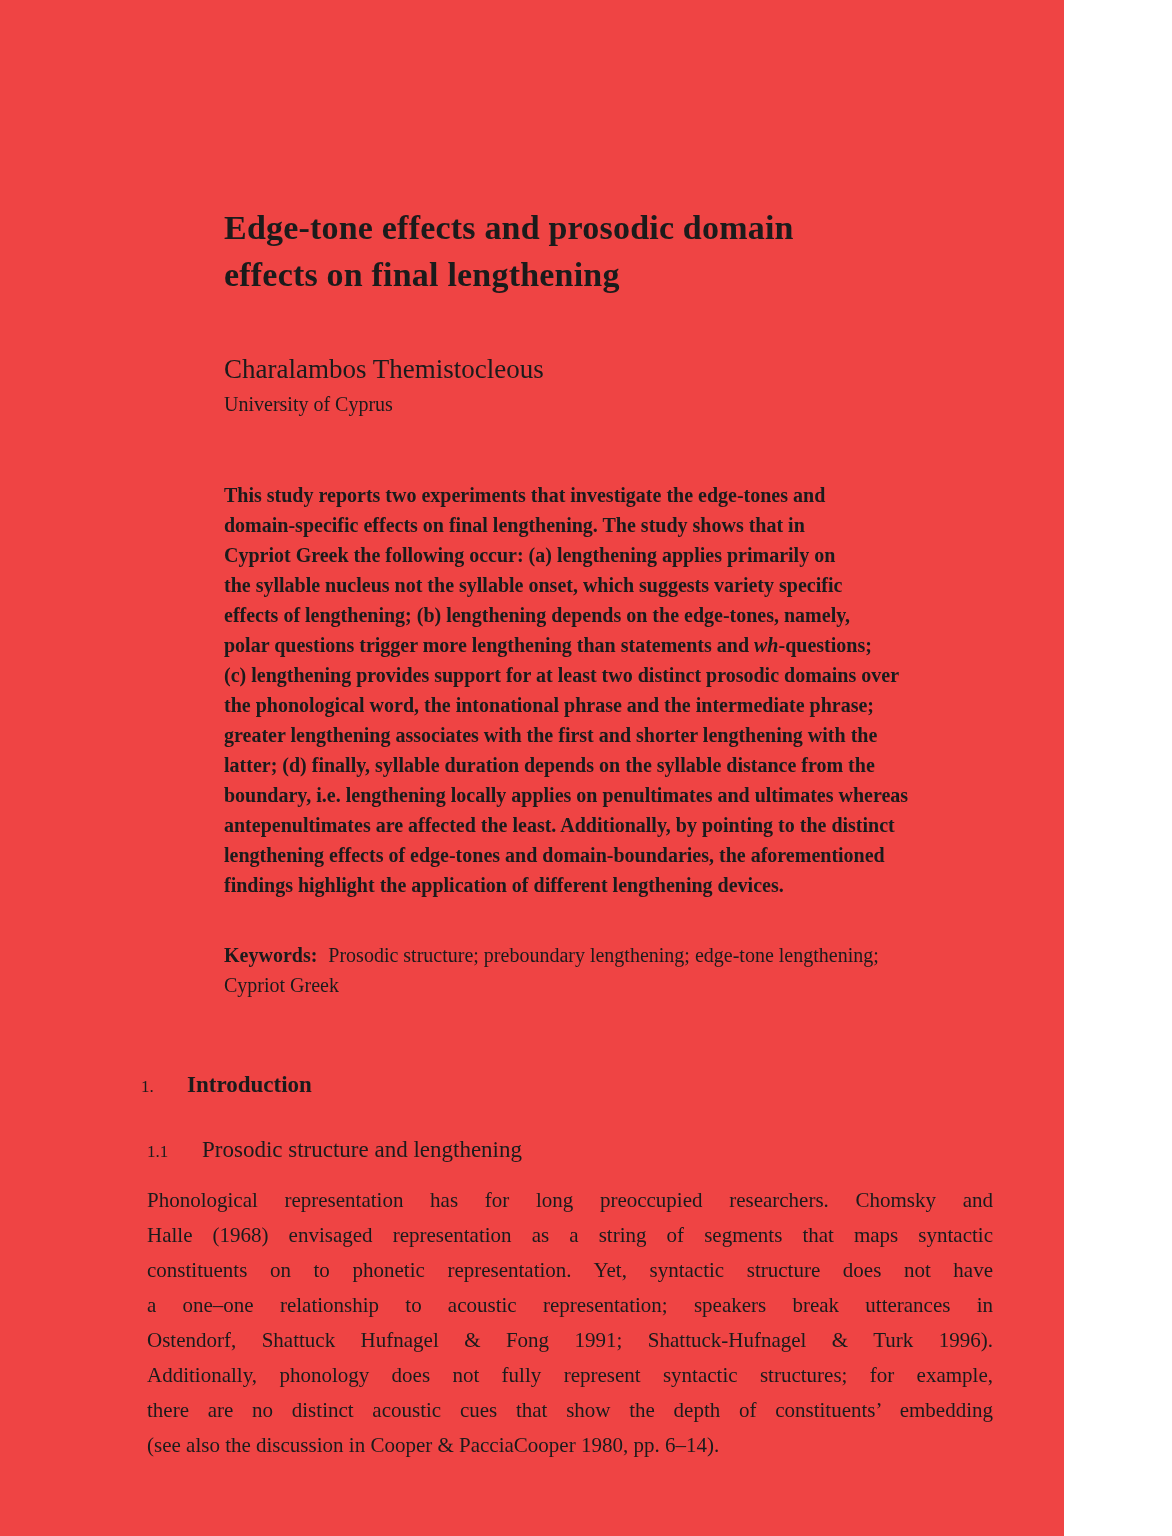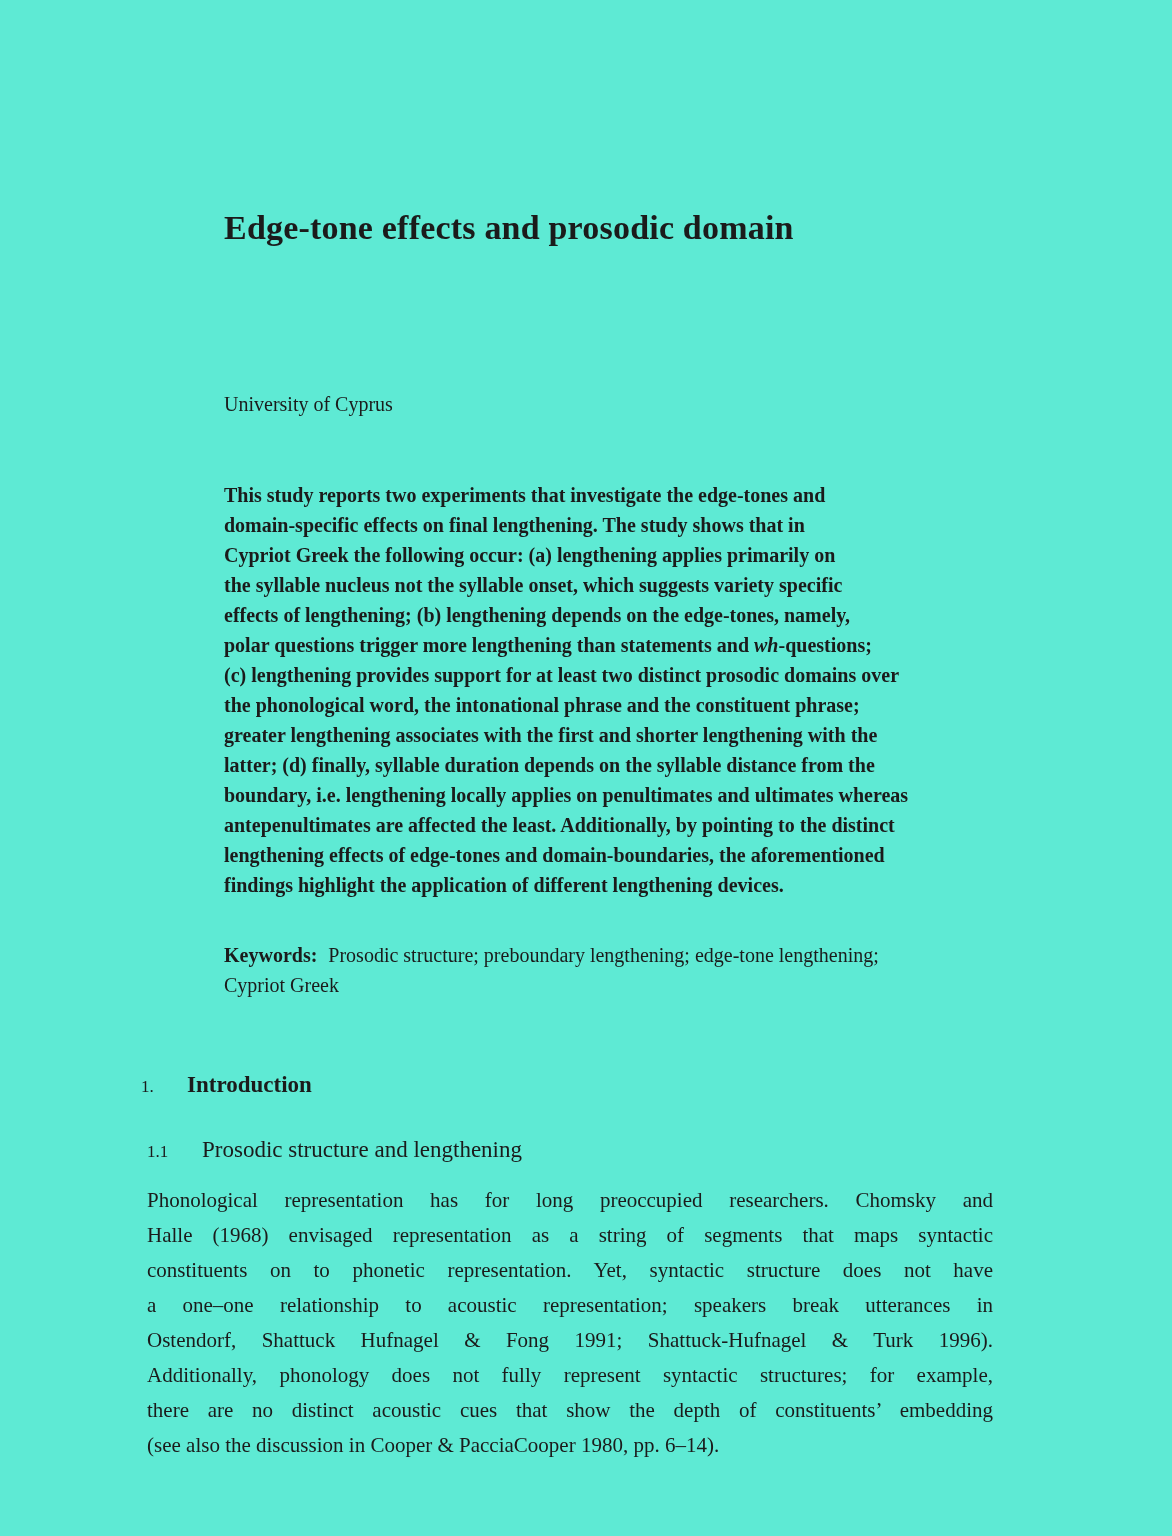--- a/index.html
+++ b/index.html
@@ -2,23 +2,23 @@
 <html><head>
 <meta charset="utf-8">
 <style>
   html, body {
     margin: 0;
     padding: 0;
     background: #ffffff;
   }
   .page {
     position: relative;
-    width: 1172px;
+    width: 1064px;
     height: 1536px;
-    background: #5eead4;
+    background: #ef4444;
     color: #1b1b1b;
     font-family: "Liberation Serif", "DejaVu Serif", serif;
     overflow: hidden;
   }
   .page h1, .page h2, .page h3, .page p, .page div {
     margin: 0;
     padding: 0;
   }
   .title {
     position: absolute;
@@ -120,34 +120,36 @@
     font-style: italic;
   }
 </style>
 </head>
 <body>
 
 <div class="page">
 
   <h1 class="title">
       <div class="line">Edge-tone effects and prosodic domain</div>
+      <div class="line">effects on final lengthening</div>
     </h1>
 
+  <p class="author">Charalambos Themistocleous</p>
 
   <p class="affiliation">University of Cyprus</p>
 
   <div class="abstract">
       <div class="line">This study reports two experiments that investigate the edge-tones and</div>
       <div class="line">domain-specific effects on final lengthening. The study shows that in</div>
       <div class="line">Cypriot Greek the following occur: (a) lengthening applies primarily on</div>
       <div class="line">the syllable nucleus not the syllable onset, which suggests variety specific</div>
       <div class="line">effects of lengthening; (b) lengthening depends on the edge-tones, namely,</div>
       <div class="line">polar questions trigger more lengthening than statements and <i>wh</i>-questions;</div>
       <div class="line">(c) lengthening provides support for at least two distinct prosodic domains over</div>
-      <div class="line">the phonological word, the intonational phrase and the constituent phrase;</div>
+      <div class="line">the phonological word, the intonational phrase and the intermediate phrase;</div>
       <div class="line">greater lengthening associates with the first and shorter lengthening with the</div>
       <div class="line">latter; (d) finally, syllable duration depends on the syllable distance from the</div>
       <div class="line">boundary, i.e. lengthening locally applies on penultimates and ultimates whereas</div>
       <div class="line">antepenultimates are affected the least. Additionally, by pointing to the distinct</div>
       <div class="line">lengthening effects of edge-tones and domain-boundaries, the aforementioned</div>
       <div class="line">findings highlight the application of different lengthening devices.</div>
     </div>
 
   <div class="keywords">
     <div class="kw-line">

